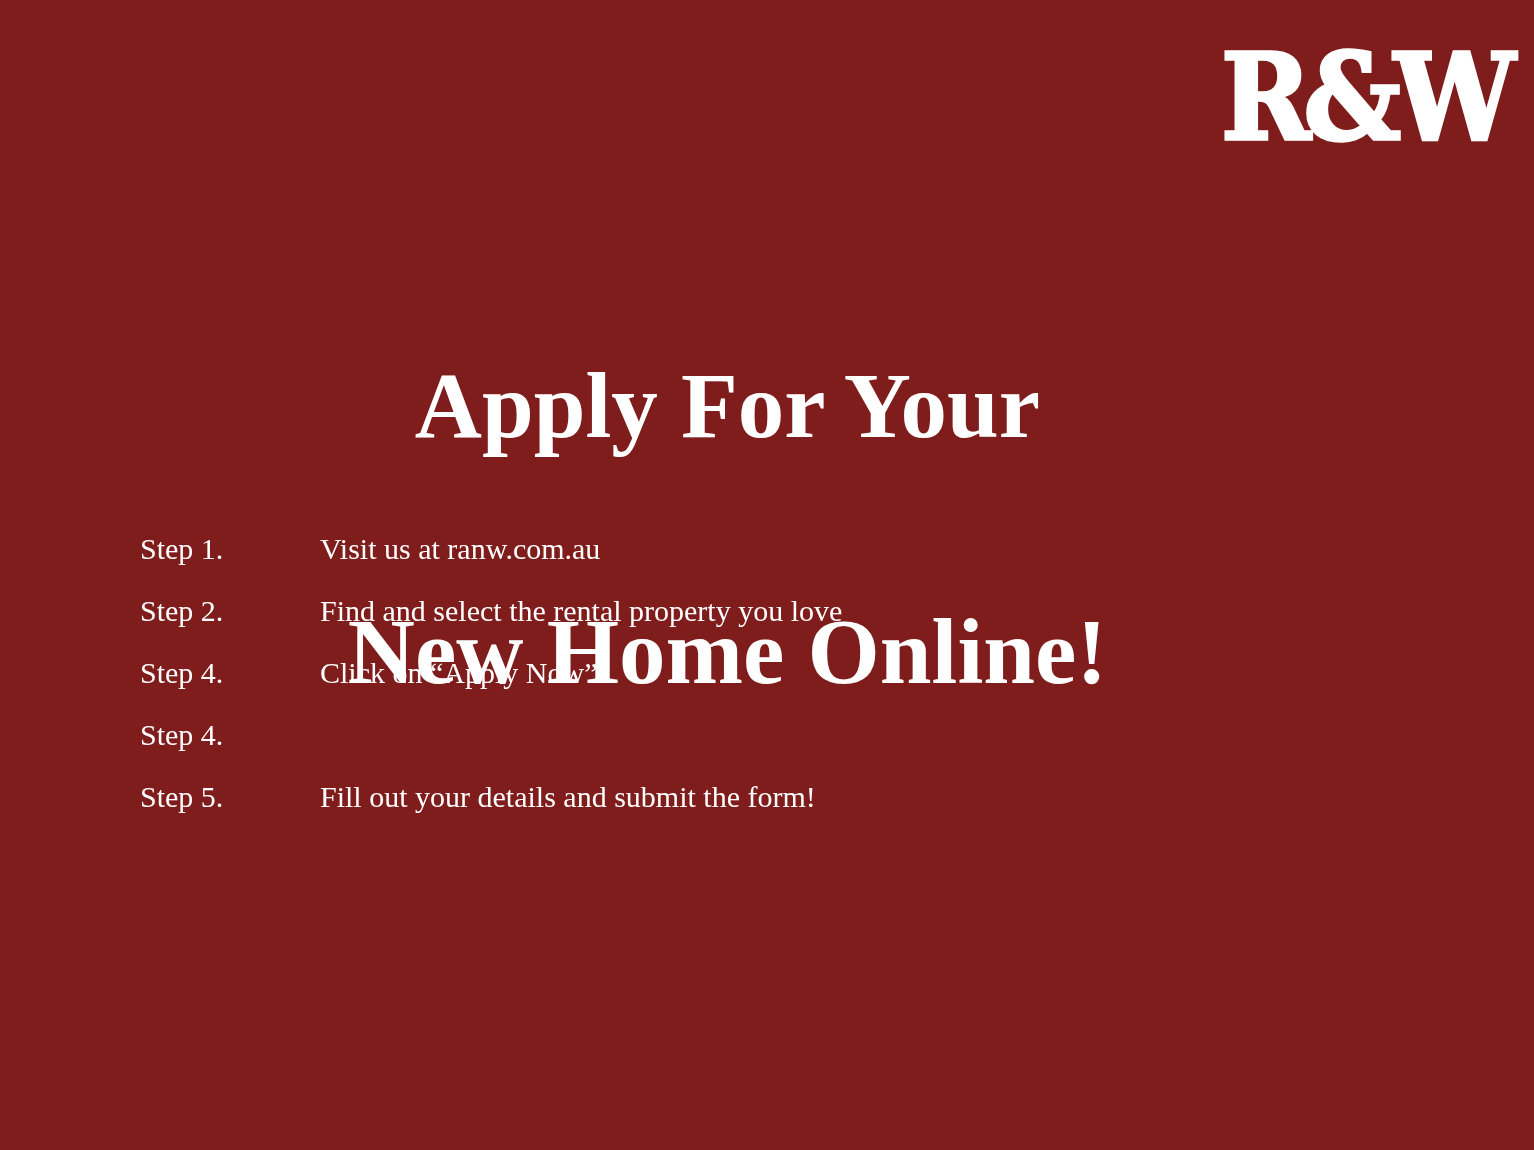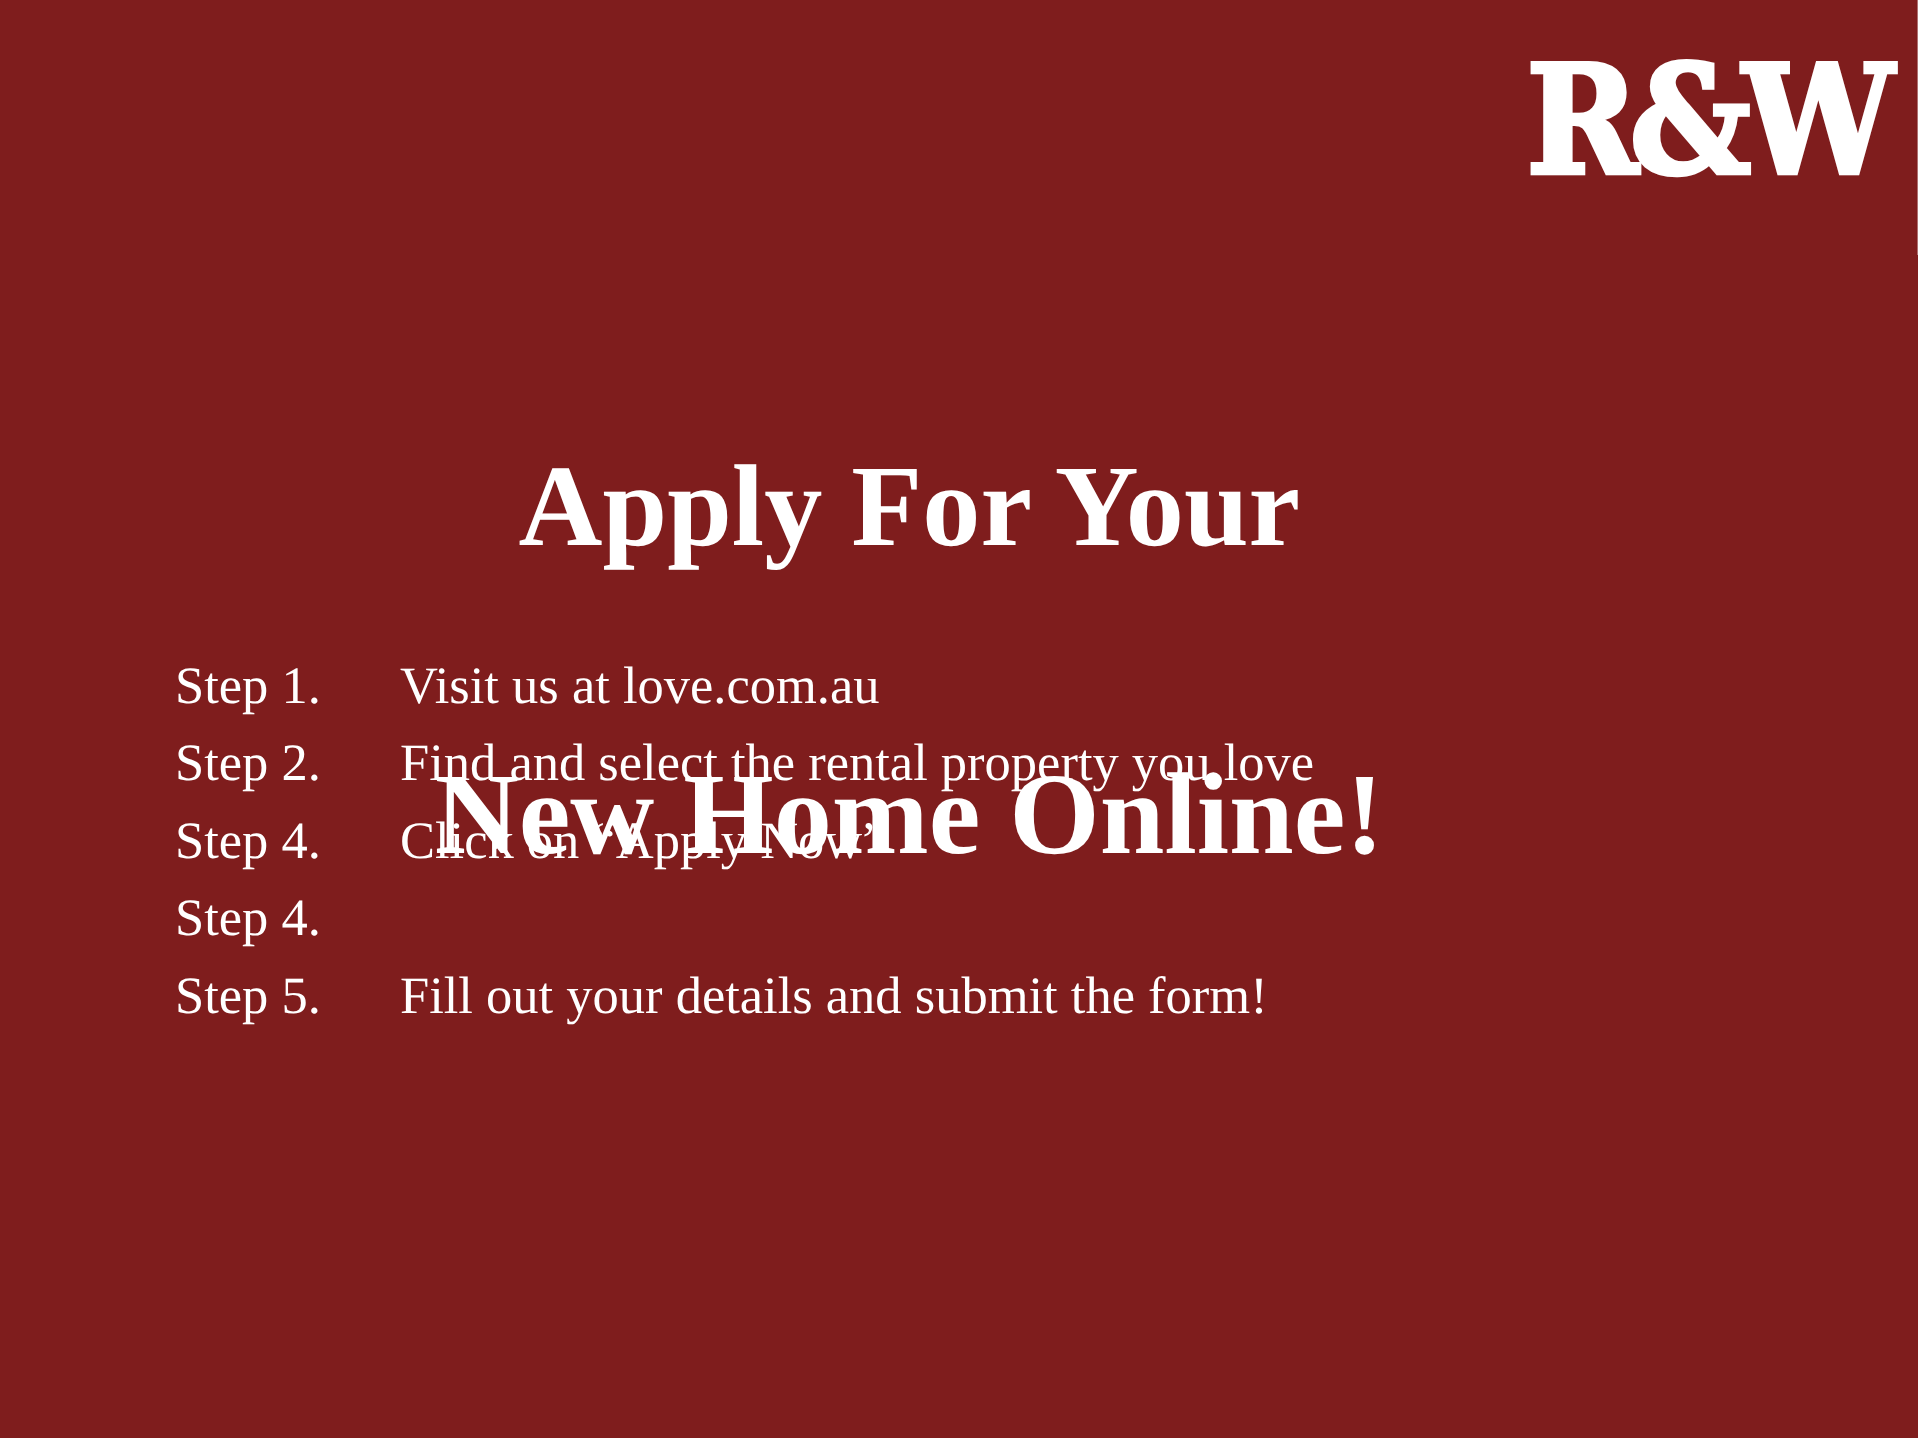--- a/index.html
+++ b/index.html
@@ -67,21 +67,21 @@
   
   #steps {
     position: absolute;
     top: 518px;
     left: 140px;
     width: 1260px;
   }
   .step-row {
     display: flex;
     align-items: baseline;
-    font-size: 42px;
+    font-size: 30px;
     line-height: 62px;
     white-space: nowrap;
   }
   .step-label {
     width: 180px;
     flex: 0 0 180px;
   }
   .step-desc {
     flex: 1 1 auto;
   }
@@ -113,21 +113,21 @@
 
   <h1 id="title">
     <span class="tline">Apply For Your</span>
     <span class="tline">New Home Online!</span>
   </h1>
 
   <div id="steps">
 
     <div class="step-row">
       <span class="step-label">Step 1.</span>
-      <span class="step-desc">Visit us at love.com.au</span>
+      <span class="step-desc">Visit us at ranw.com.au</span>
     </div>
 
     <div class="step-row">
       <span class="step-label">Step 2.</span>
       <span class="step-desc">Find and select the rental property you love</span>
     </div>
 
     <div class="step-row">
       <span class="step-label">Step 4.</span>
       <span class="step-desc">Click on “Apply Now”</span>

